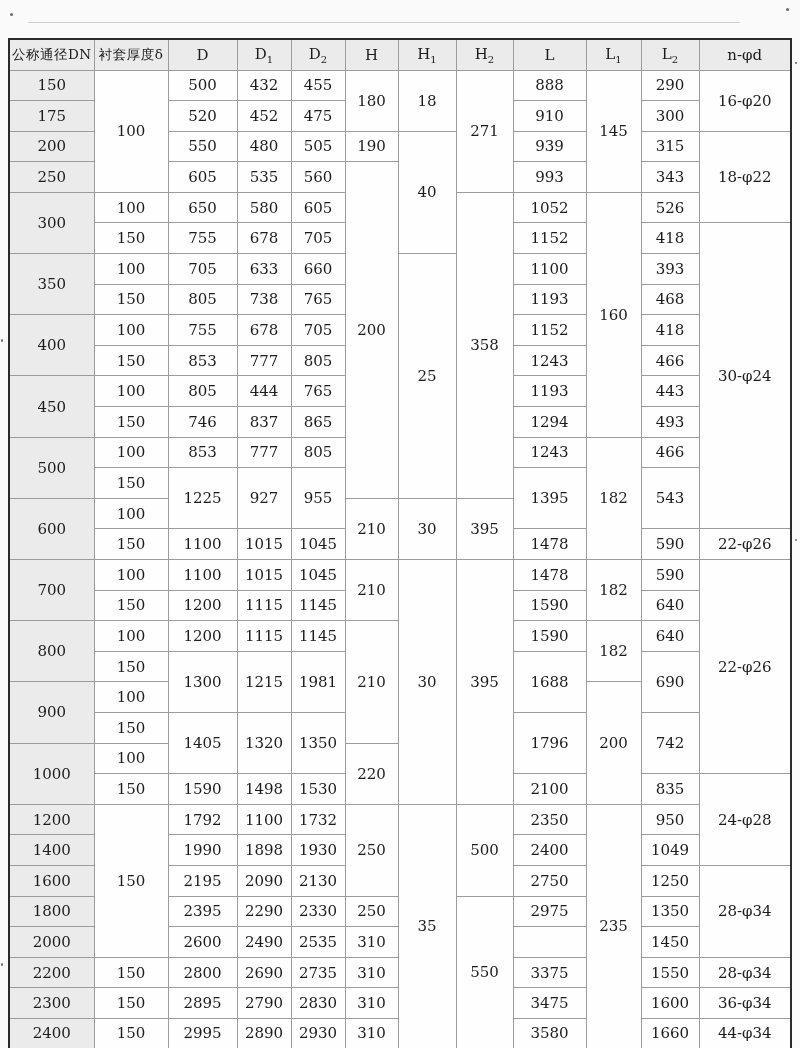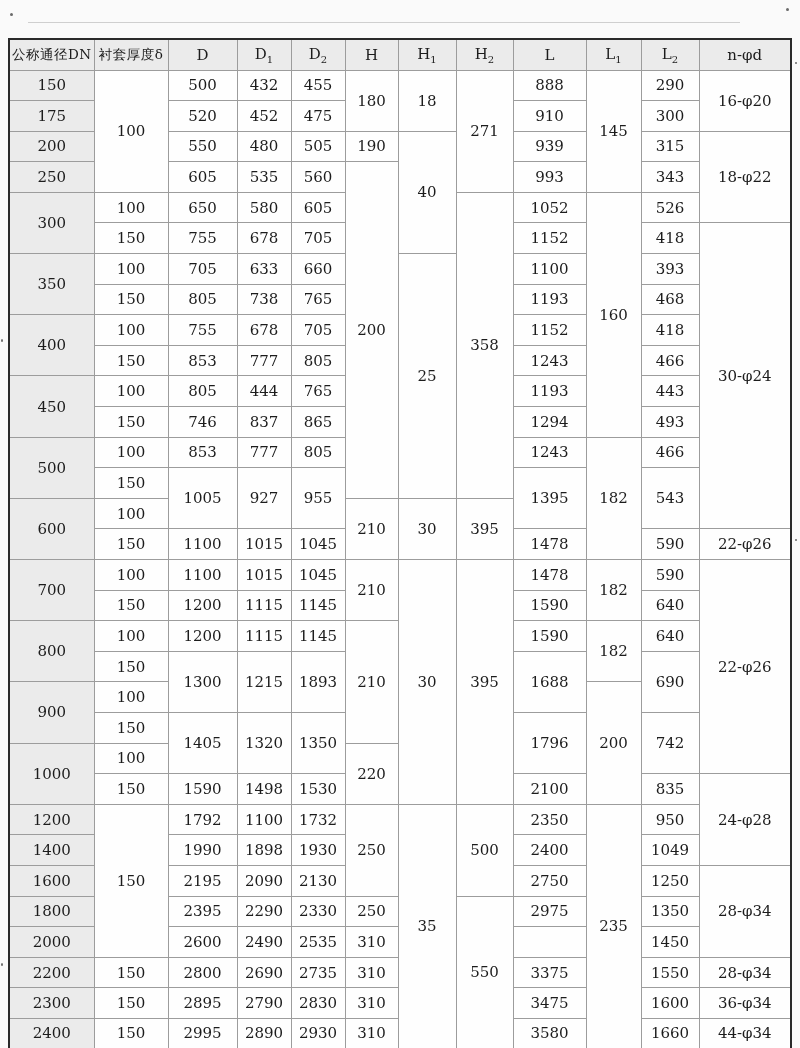--- a/index.html
+++ b/index.html
@@ -201,21 +201,21 @@
           <td>100</td>
           <td>853</td>
           <td>777</td>
           <td>805</td>
           <td>1243</td>
           <td rowspan="4">182</td>
           <td>466</td>
         </tr>
         <tr>
           <td>150</td>
-          <td rowspan="2">1005</td>
+          <td rowspan="2">1225</td>
           <td rowspan="2">927</td>
           <td rowspan="2">955</td>
           <td rowspan="2">1395</td>
           <td rowspan="2">543</td>
         </tr>
         <tr>
           <td rowspan="2" class="g">600</td>
           <td>100</td>
           <td rowspan="2">210</td>
           <td rowspan="2">30</td>
@@ -260,21 +260,21 @@
           <td>1145</td>
           <td rowspan="4">210</td>
           <td>1590</td>
           <td rowspan="2">182</td>
           <td>640</td>
         </tr>
         <tr>
           <td>150</td>
           <td rowspan="2">1300</td>
           <td rowspan="2">1215</td>
-          <td rowspan="2">1893</td>
+          <td rowspan="2">1981</td>
           <td rowspan="2">1688</td>
           <td rowspan="2">690</td>
         </tr>
         <tr>
           <td rowspan="2" class="g">900</td>
           <td>100</td>
           <td rowspan="4">200</td>
         </tr>
         <tr>
           <td>150</td>

